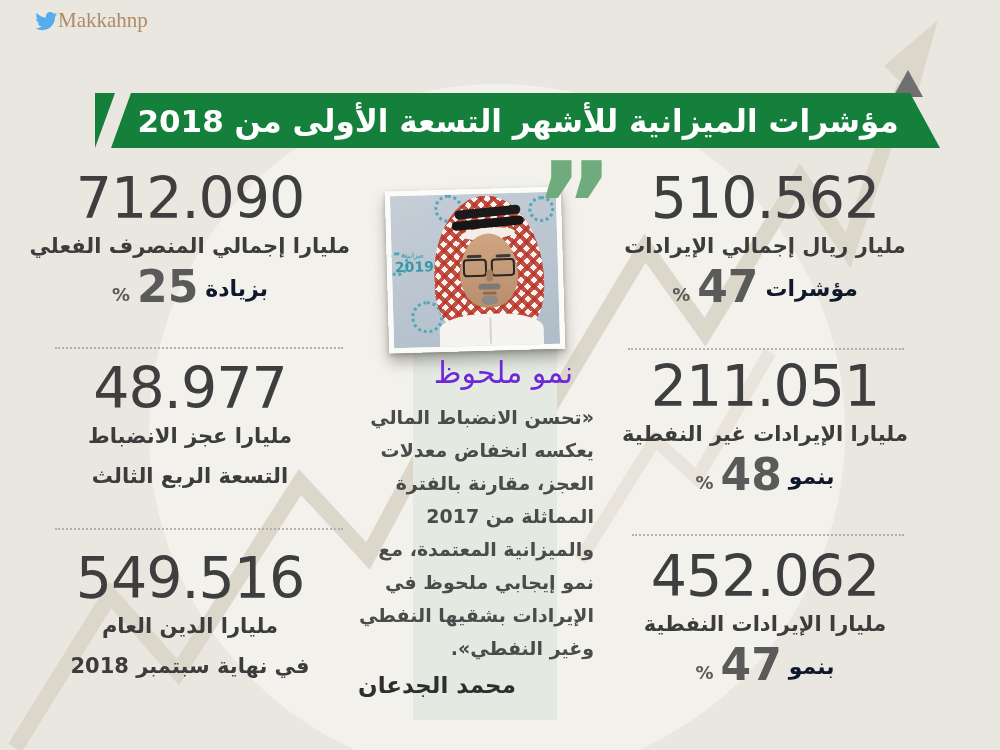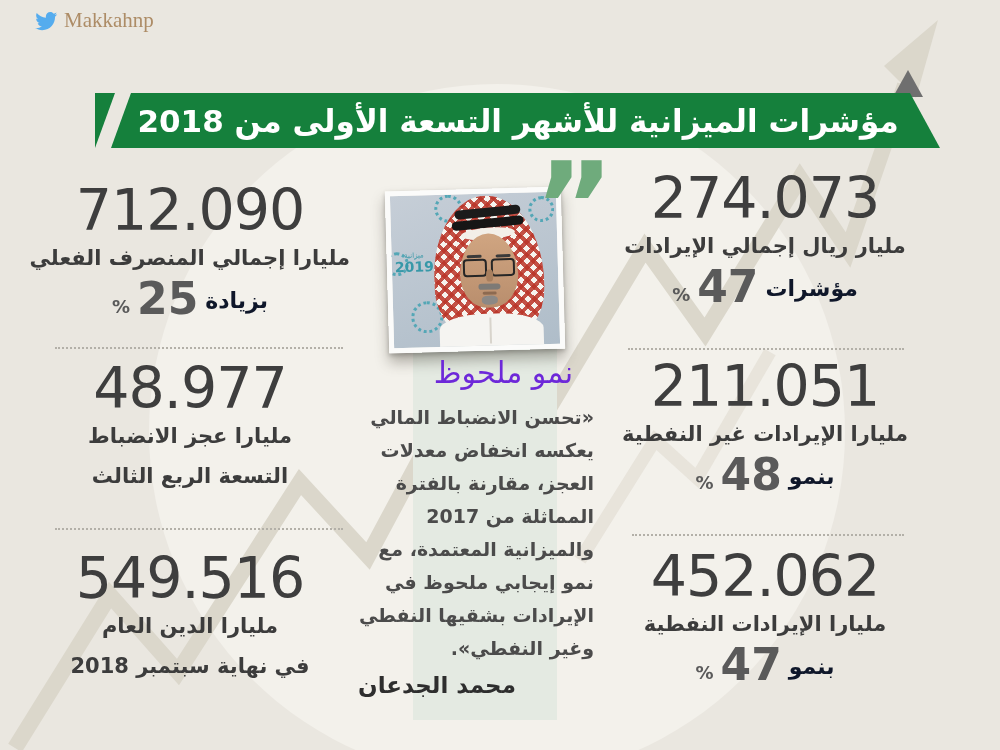--- a/index.html
+++ b/index.html
@@ -8,21 +8,21 @@
   #bg-svg{position:absolute;inset:0;z-index:0;}
 
   
   .logo-wrap{position:absolute;left:28px;top:6px;z-index:6;width:220px;}
   .logo-mark{position:relative;display:inline-block;}
   .logo-text{font-size:60px;font-weight:bold;color:#131313;line-height:1.05;letter-spacing:-2px;}
   .kaaba{position:absolute;top:2px;right:4px;width:36px;height:20px;background:#141414;
          clip-path:polygon(0 100%,14% 18%,100% 0,100% 100%);}
   .kaaba .band{position:absolute;left:0;top:6px;width:100%;height:4px;background:#C9A670;transform:rotate(-6deg);}
   .gold-dot{position:absolute;width:7px;height:7px;border-radius:50%;background:#C9A670;}
-  .handle-row{display:flex;align-items:center;gap:6px;margin-top:2px;padding-left:6px;}
+  .handle-row{display:flex;align-items:center;margin-top:2px;padding-left:6px;}
   .handle-text{font-family:"Liberation Serif",serif;font-size:21px;color:#AD8C66;}
 
   
   .banner-title{position:absolute;left:128px;top:96px;width:780px;height:50px;z-index:5;
     display:flex;align-items:center;justify-content:center;direction:rtl;
     color:#FFFFFF;font-size:31px;font-weight:bold;letter-spacing:0;}
 
   
   .stat{position:absolute;z-index:5;text-align:center;color:#3C3C3C;}
   .stat .value{font-size:57px;line-height:60px;font-weight:normal;color:#3E3E3E;letter-spacing:-1px;}
@@ -137,21 +137,21 @@
         </div>
     </div>
   </div>
 
   <div class="quote-mark">”</div>
 
   <div class="growth-heading">نمو ملحوظ</div>
   <div class="quote-text">«تحسن الانضباط المالي يعكسه انخفاض معدلات العجز، مقارنة بالفترة المماثلة من 2017 والميزانية المعتمدة، مع نمو إيجابي ملحوظ في الإيرادات بشقيها النفطي وغير النفطي».</div>
   <div class="signature">محمد الجدعان</div>
 
-  <div class="stat col-left" style="top:180px;">
+  <div class="stat col-left" style="top:168px;">
     <div class="value">712.090</div>
     <div class="label">مليارا إجمالي المنصرف الفعلي</div>
     <div class="change">
       <span class="prefix">بزيادة</span>
       <span class="val">25</span>
       <span class="unit">%</span>
     </div>
   </div>
   <div class="divider" style="left:55px;top:347px;width:288px;"></div>
 
@@ -162,21 +162,21 @@
   </div>
   <div class="divider" style="left:55px;top:528px;width:288px;"></div>
 
   <div class="stat col-left" style="top:548px;">
     <div class="value">549.516</div>
     <div class="label">مليارا الدين العام</div>
     <div class="sublabel">في نهاية سبتمبر 2018</div>
   </div>
 
   <div class="stat col-right" style="top:168px;">
-    <div class="value">274.073</div>
+    <div class="value">510.562</div>
     <div class="label">مليار ريال إجمالي الإيرادات</div>
     <div class="change">
       <span class="prefix">مؤشرات</span>
       <span class="val">47</span>
       <span class="unit">%</span>
     </div>
   </div>
   <div class="divider" style="left:628px;top:348px;width:276px;"></div>
 
   <div class="stat col-right" style="top:356px;">

